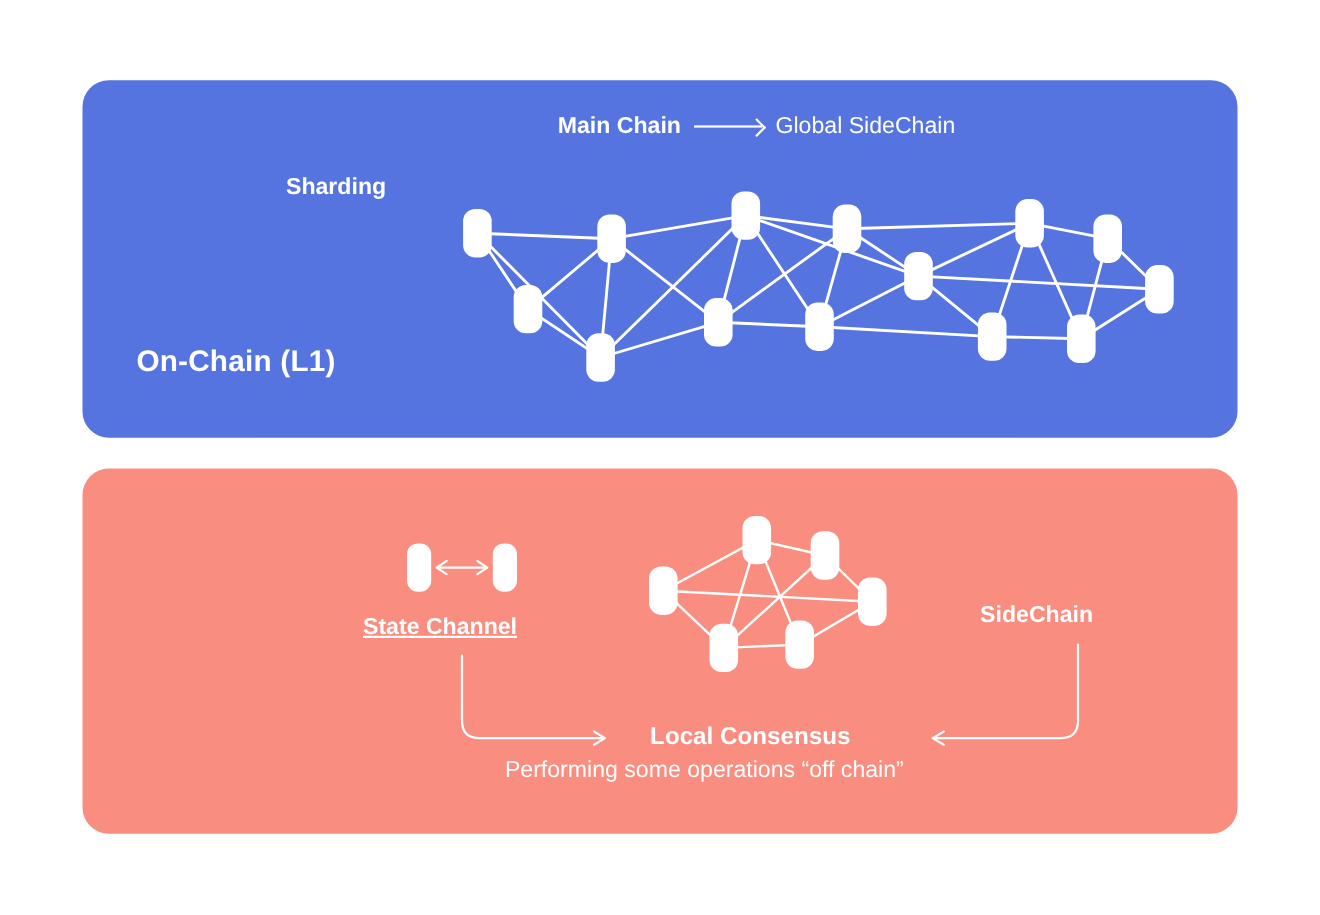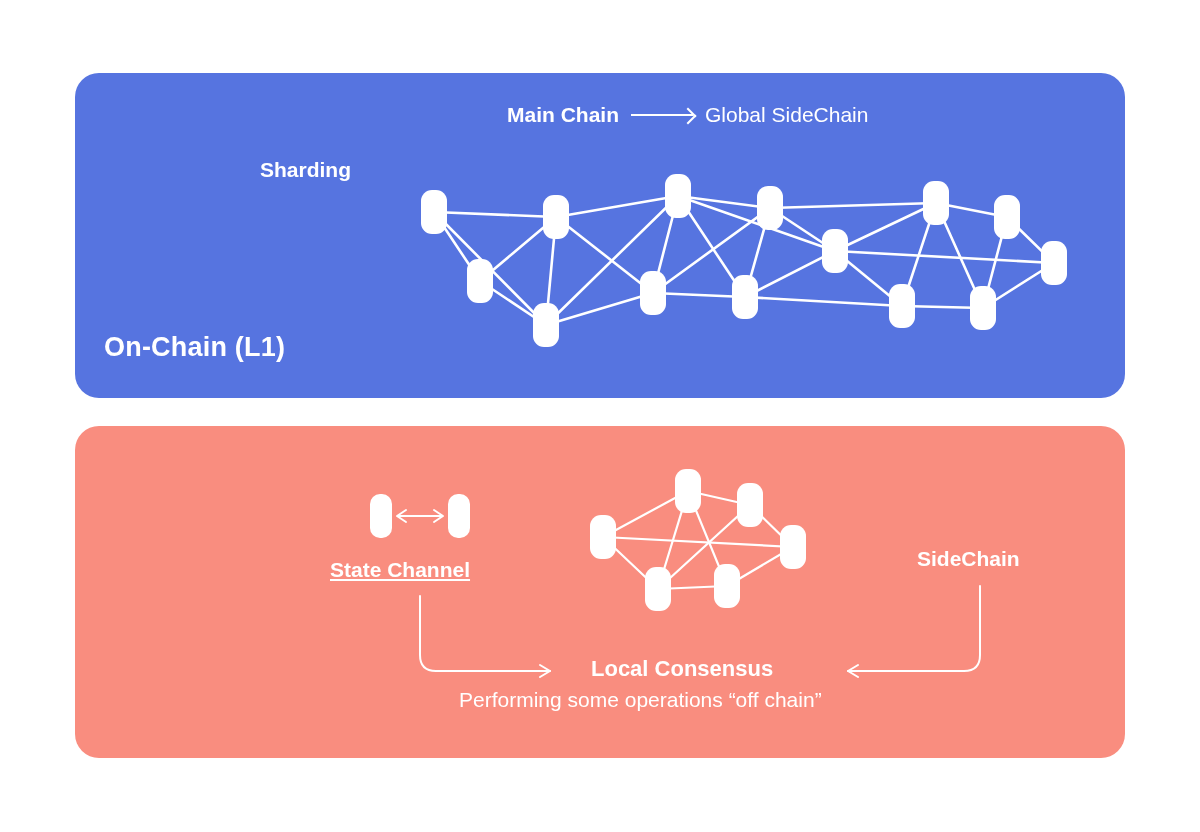--- a/index.html
+++ b/index.html
@@ -58,21 +58,21 @@
     letter-spacing: 0.2px;
   }
   .lbl-bold {
     font-size: 21px;
     font-weight: bold;
   }
   .lbl-reg {
     font-size: 21px;
     font-weight: normal;
   }
-  #lbl-onchain  { left: 29px;  top: 241px; margin-top: 19px; }
+  #lbl-onchain  { left: 49px;  top: 241px; }
   #lbl-offchain { left: 45px;  top: 262px; }
   #lbl-sharding { left: 185px; top: 85px; }
   #lbl-mainchain-row { left: 432px; top: 30px; display: flex; align-items: center; gap: 0; }
   #lbl-mainchain-row .arrow-gap { width: 62px; height: 2px; position: relative; margin: 0 12px; }
   #lbl-mainchain-row .arrow-gap::before {
     content: "";
     position: absolute;
     left: 0; top: 0;
     width: 100%; height: 2px;
     background: #ffffff;
@@ -80,21 +80,21 @@
   #lbl-mainchain-row .arrow-gap::after {
     content: "";
     position: absolute;
     right: -1px; top: -4px;
     width: 10px; height: 10px;
     border-top: 2px solid #ffffff;
     border-right: 2px solid #ffffff;
     transform: rotate(45deg);
   }
   #lbl-statechannel { left: 255px; top: 132px; text-decoration: underline; }
-  #lbl-sidechain    { left: 842px; top: 121px; }
+  #lbl-sidechain    { left: 816px; top: 121px; }
   #lbl-localcons    { left: 516px; top: 231px; font-size: 22px; }
   #lbl-offchaintext { left: 384px; top: 262px; font-size: 21px; }
 </style>
 </head>
 <body>
 
 <div class="stage">
 
   <div class="panel" id="panel-l1">
 

